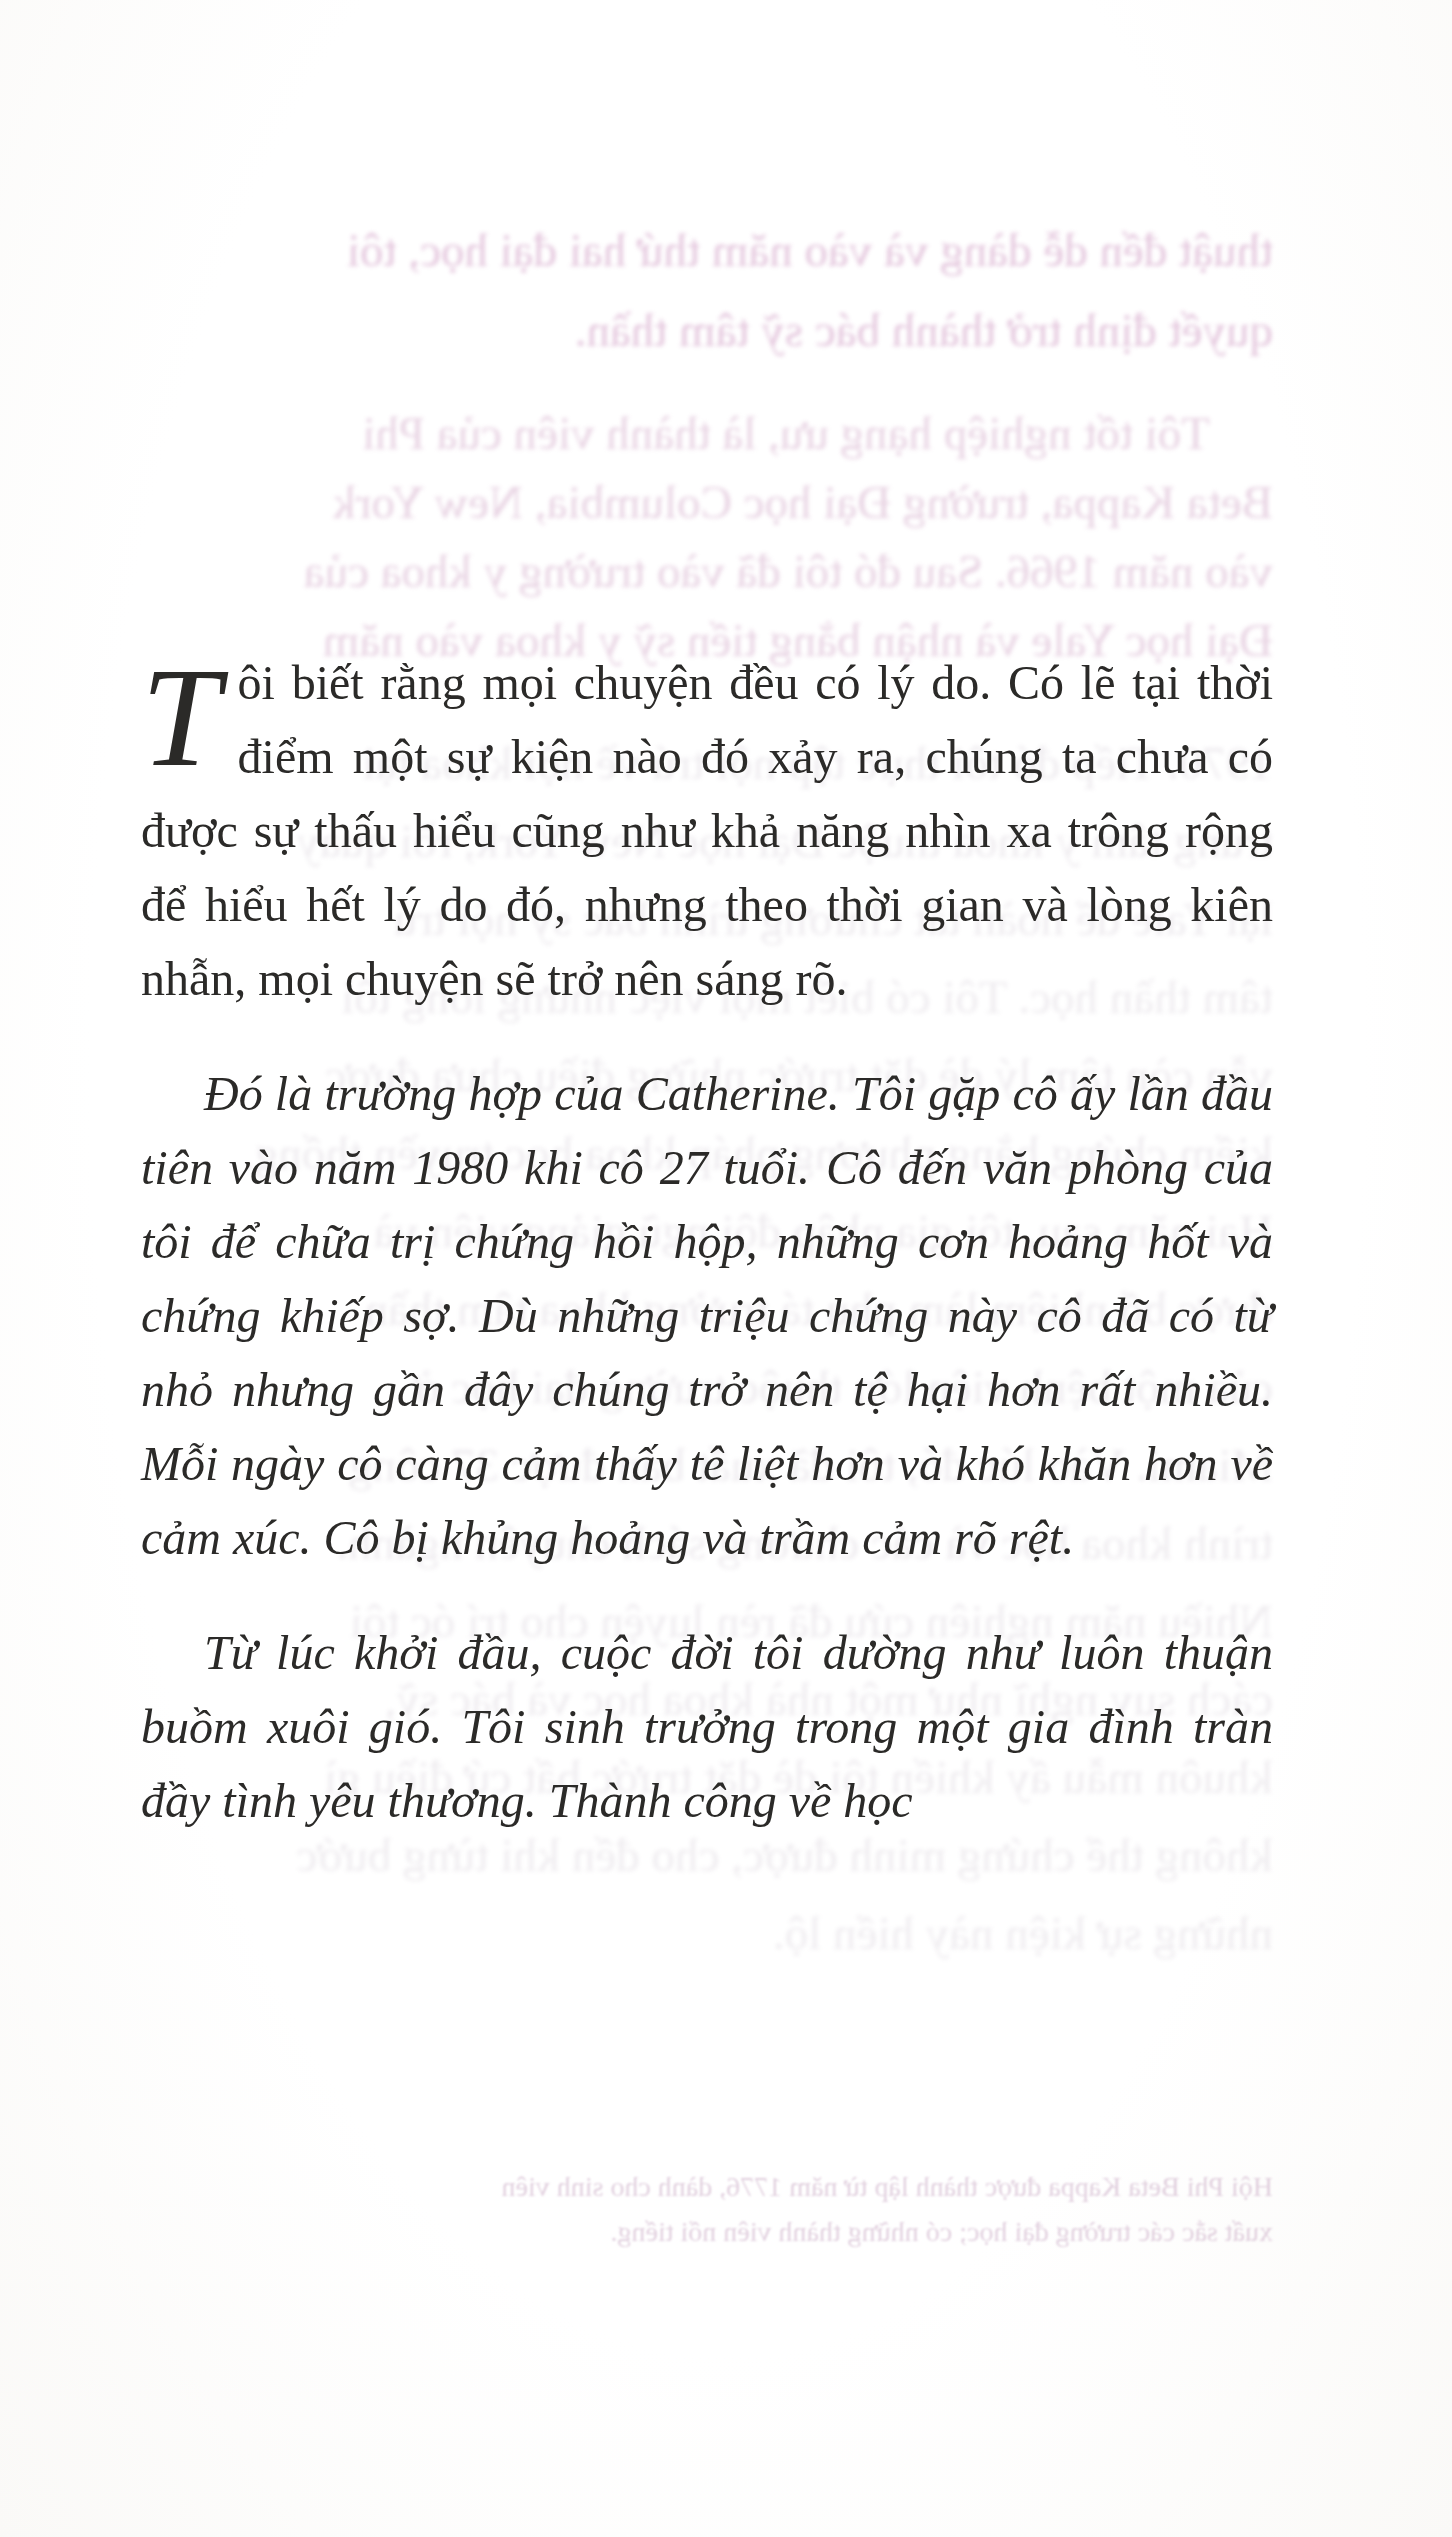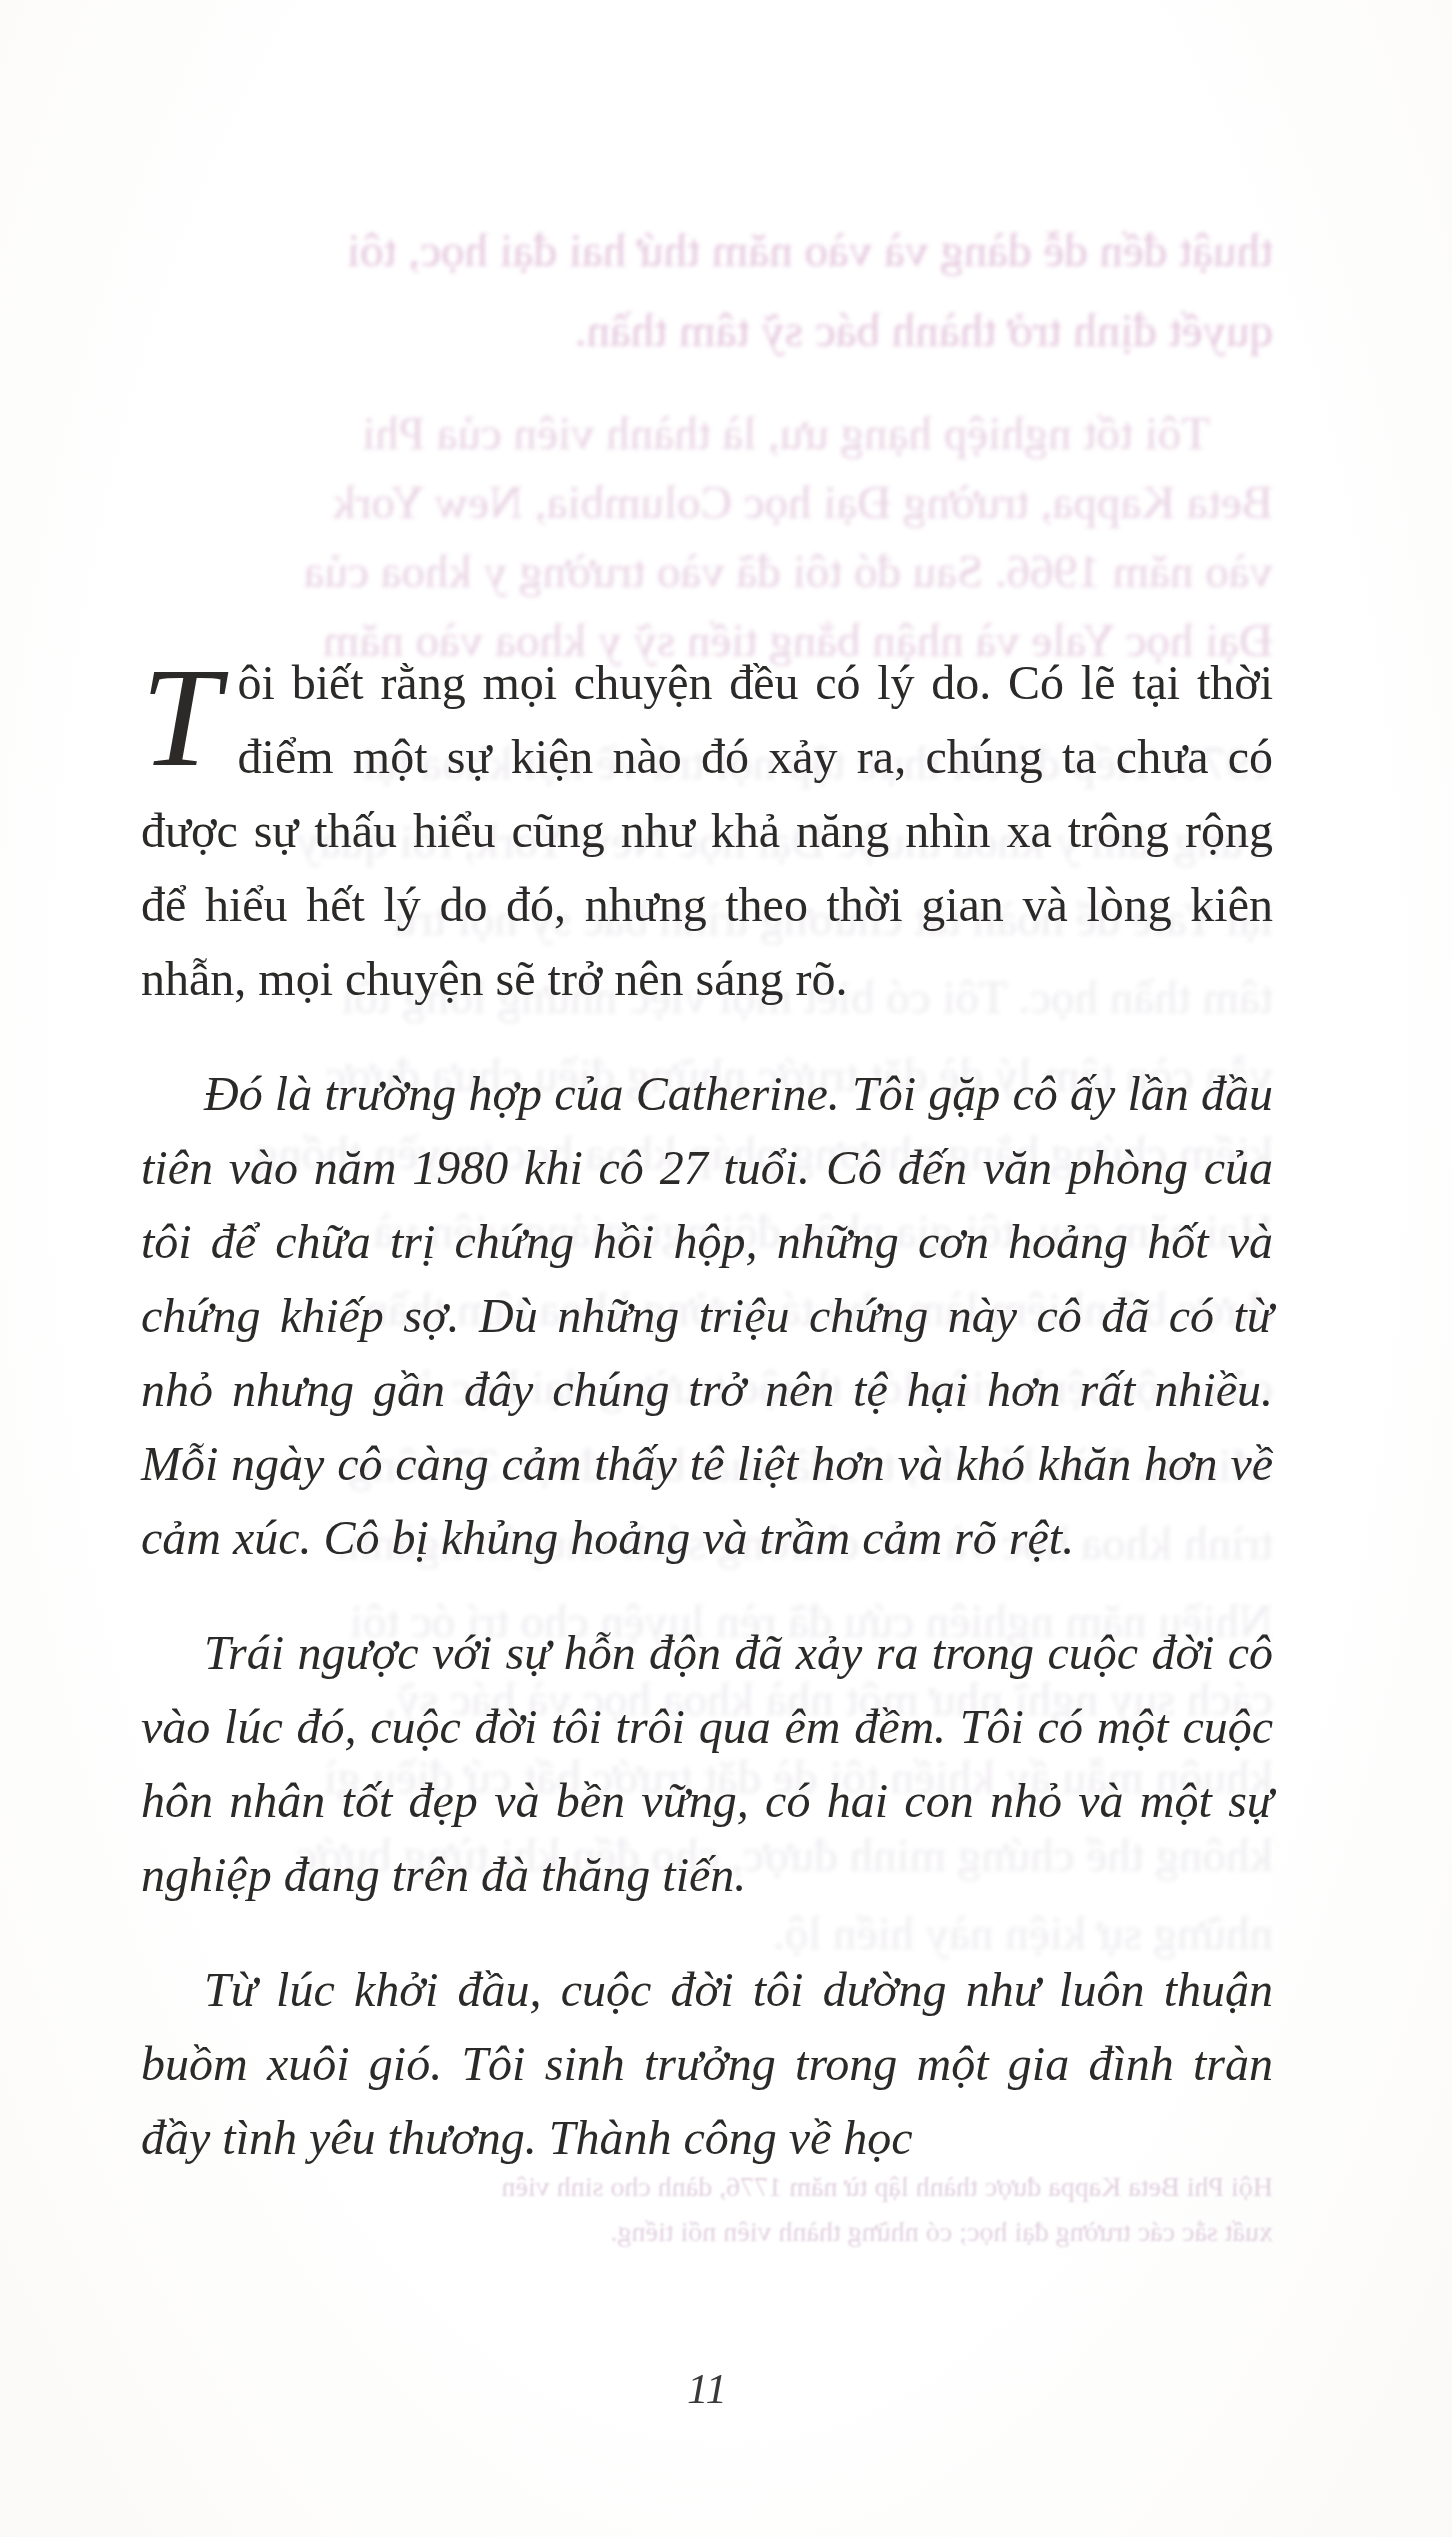--- a/index.html
+++ b/index.html
@@ -114,20 +114,18 @@
   <div class="ghost ghost-footer">
       <p>Hội Phi Beta Kappa được thành lập từ năm 1776, dành cho sinh viên</p>
       <p>xuất sắc các trường đại học; có những thành viên nổi tiếng.</p>
     </div>
 
   <div class="content">
     <p class="para">
       <span class="dropcap">T</span><span>ôi biết rằng mọi chuyện đều có lý do. Có lẽ tại thời điểm một sự kiện nào đó xảy ra, chúng ta chưa có được sự thấu hiểu cũng như khả năng nhìn xa trông rộng để hiểu hết lý do đó, nhưng theo thời gian và lòng kiên nhẫn, mọi chuyện sẽ trở nên sáng rõ.</span>
     </p>
     <p class="para">Đó là trường hợp của Catherine. Tôi gặp cô ấy lần đầu tiên vào năm 1980 khi cô 27 tuổi. Cô đến văn phòng của tôi để chữa trị chứng hồi hộp, những cơn hoảng hốt và chứng khiếp sợ. Dù những triệu chứng này cô đã có từ nhỏ nhưng gần đây chúng trở nên tệ hại hơn rất nhiều. Mỗi ngày cô càng cảm thấy tê liệt hơn và khó khăn hơn về cảm xúc. Cô bị khủng hoảng và trầm cảm rõ rệt.</p>
-    <p class="para">Trái ngược với sự hỗn độn đã xảy ra trong cuộc đời cô vào lúc đó, cuộc đời tôi trôi qua êm đềm. Tôi có một cuộc hôn nhân tốt đẹp và bền vững, có hai con nhỏ và một sự nghiệp đang trên đà thăng tiến.</p>
     <p class="para">Từ lúc khởi đầu, cuộc đời tôi dường như luôn thuận buồm xuôi gió. Tôi sinh trưởng trong một gia đình tràn đầy tình yêu thương. Thành công về học</p>
   </div>
 
-  <div class="pagenum">11</div>
 
 </div>
 
 
 </body></html>

